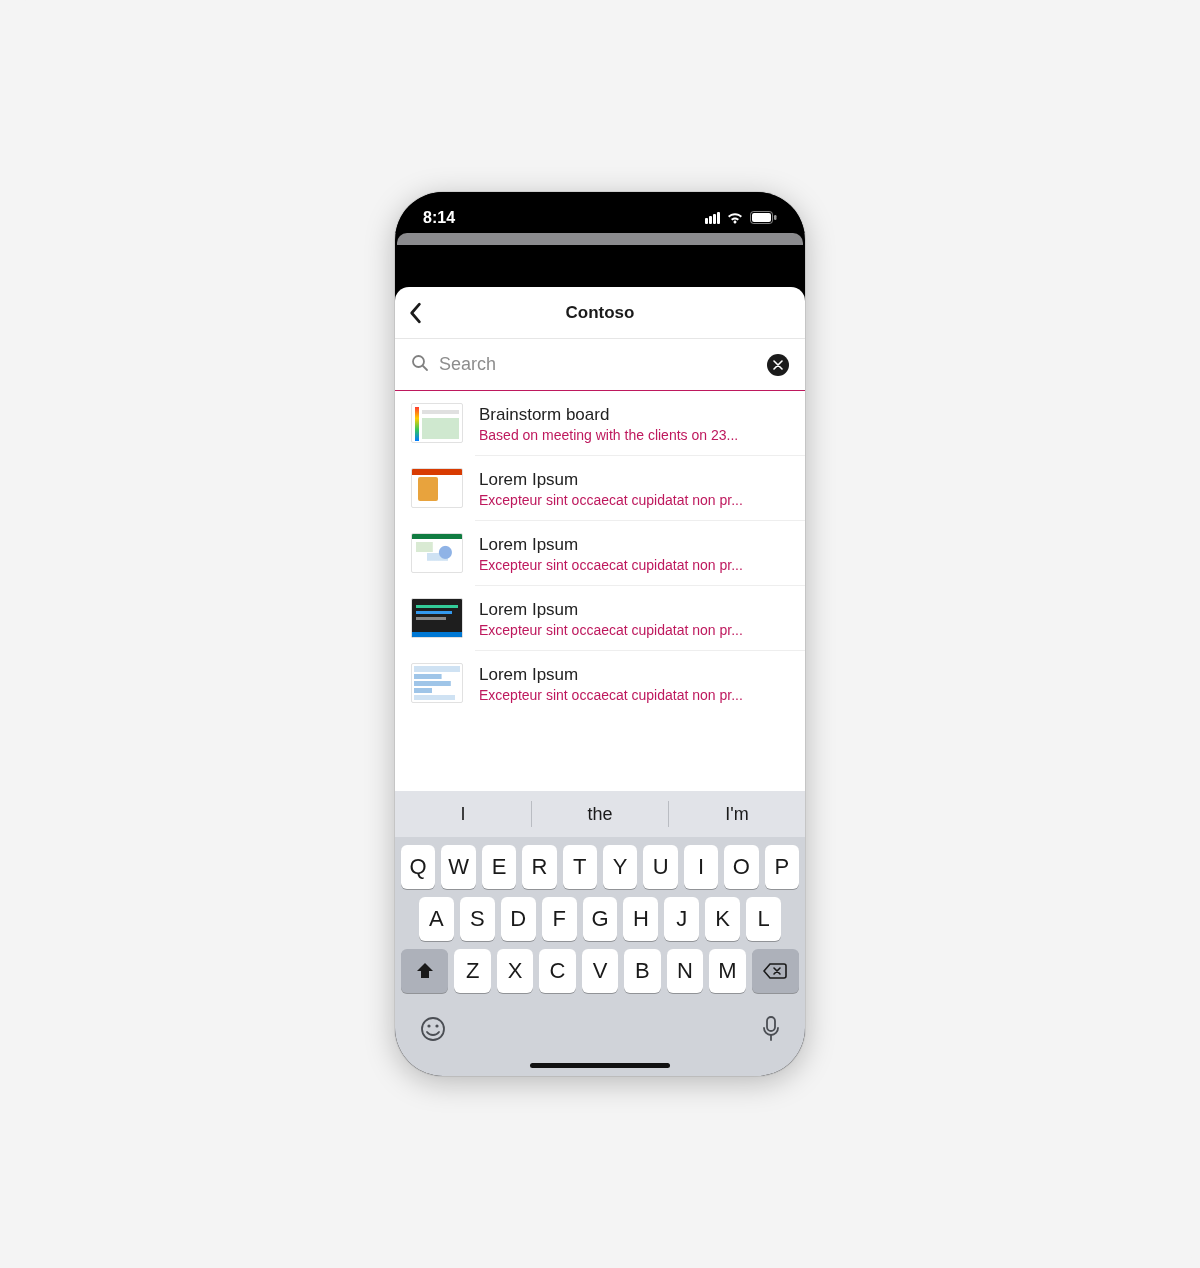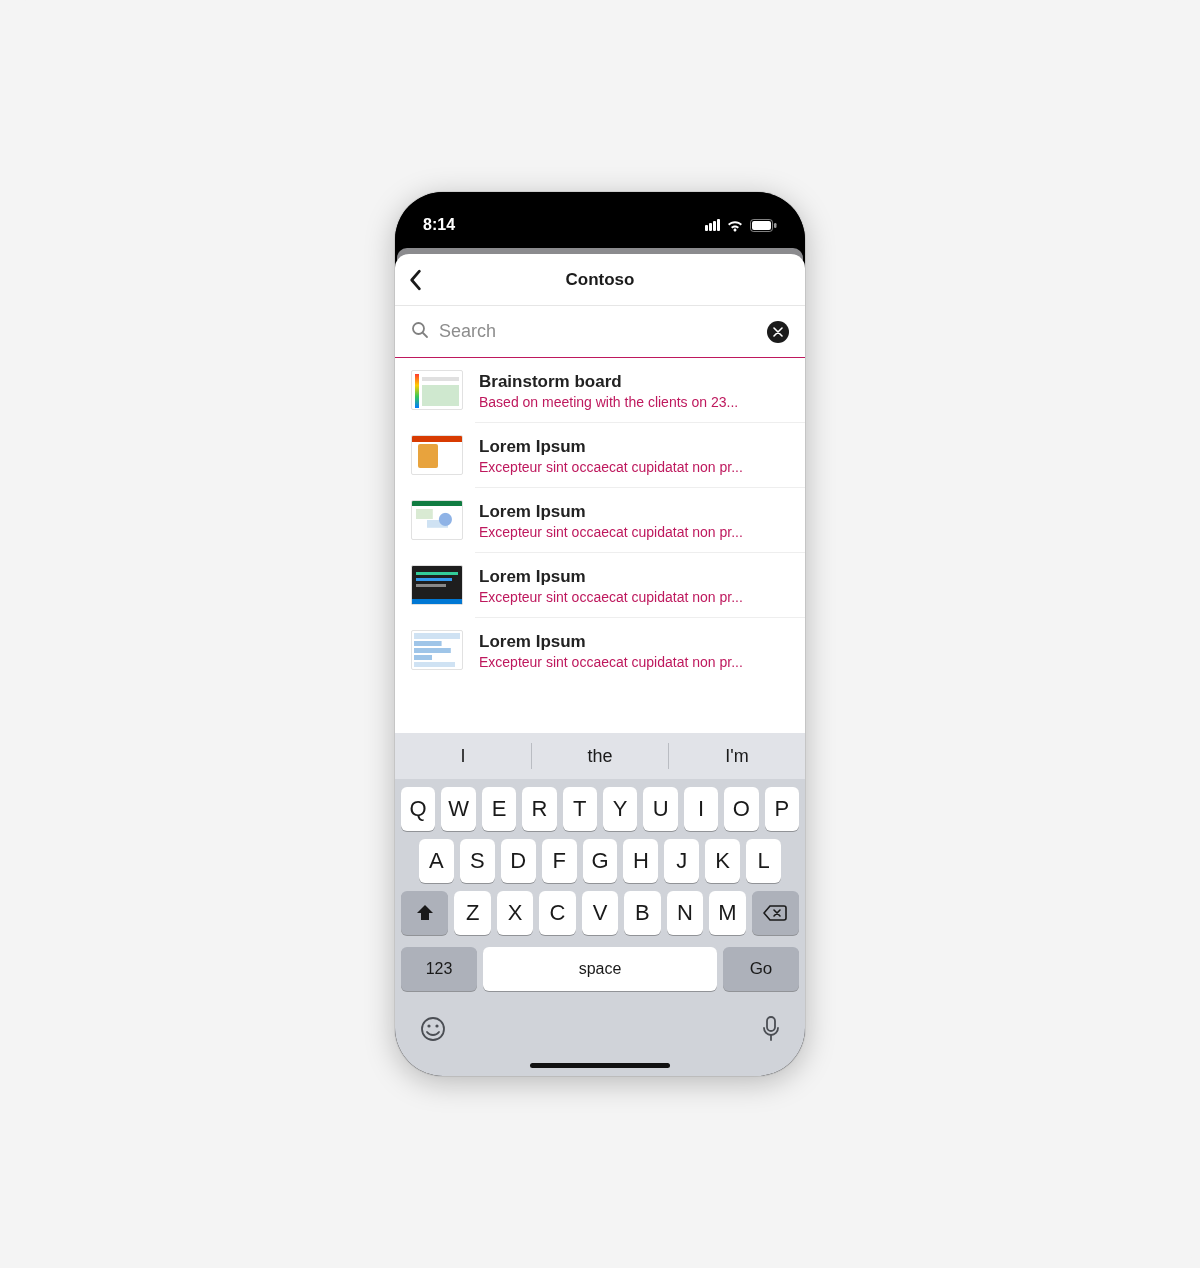--- a/index.html
+++ b/index.html
@@ -27,21 +27,21 @@
     background: #000;
     border-radius: 48px;
     overflow: hidden;
     position: relative;
     box-shadow: 0 0 0 1px rgba(0,0,0,.08), 0 6px 30px rgba(0,0,0,.25);
     display: flex;
     flex-direction: column;
   }
   
   .statusbar {
-    height: 56px;
+    height: 41px;
     background: #000;
     color: #fff;
     display: flex;
     justify-content: space-between;
     align-items: center;
     padding: 10px 28px 0 28px;
     font-size: 16px;
     font-weight: 600;
   }
   .status-right { display: flex; align-items: center; gap: 6px; }
@@ -62,20 +62,21 @@
   .header {
     background: #fff;
     border-top-left-radius: 14px;
     border-top-right-radius: 14px;
     height: 52px;
     display: flex;
     align-items: center;
     justify-content: center;
     position: relative;
     border-bottom: 1px solid #e6e6e6;
+    margin-top: 48px;
   }
   .back {
     position: absolute;
     left: 12px;
     top: 0; bottom:0;
     display:flex;align-items:center;
     width: 40px;
   }
   .title { font-size: 17px; font-weight: 700; color:#1b1b1b;}
   
@@ -111,21 +112,21 @@
     padding:12px 16px;
     align-items:center;
   }
   .list .sep{ border-top:1px solid #eee; margin-left:80px;}
   .thumb {
     width:52px;height:40px;background:#eef;border:1px solid #e1e1e1;
     flex-shrink:0;border-radius:2px;
     position:relative;overflow:hidden;
   }
   .rowtext{ flex:1; padding-top:2px;}
-  .row-title{ font-size:17px;color:#222;font-weight:700; }
+  .row-title{ font-size:17px;color:#222;font-weight:400; }
   .row-sub{ font-size:14px;color:#be185d;margin-top:2px; white-space:nowrap;overflow:hidden;text-overflow:ellipsis;}
   
   .t0{background:#fff;}
   .t0::before{content:"";position:absolute;left:3px;top:3px;width:4px;height:34px;background:linear-gradient(#ff3b30,#ffcc00,#34c759,#007aff);}
   .t0::after{content:"";position:absolute;left:10px;top:6px;right:3px;bottom:3px;
     background:
       linear-gradient(#e0e0e0,#e0e0e0) 0 0/100% 4px no-repeat,
       linear-gradient(#cfe8cf,#cfe8cf) 0 8px/100% 24px no-repeat;}
   .t1{background:#fff;}
   .t1::before{content:"";position:absolute;left:0;top:0;right:0;height:6px;background:#d83b01;}
@@ -334,25 +335,20 @@
         <div class="key">B</div>
         <div class="key">N</div>
         <div class="key">M</div>
         <div class="key mod bksp">
           <svg width="24" height="18" viewBox="0 0 24 18">
               <path d="M7 2 H21 a2 2 0 0 1 2 2 V14 a2 2 0 0 1 -2 2 H7 L1 9 Z" fill="none" stroke="#1a1a1a" stroke-width="1.6"></path>
               <path d="M11 6 L17 12 M17 6 L11 12" stroke="#1a1a1a" stroke-width="1.6" stroke-linecap="round"></path>
             </svg>
         </div>
       </div>
-      <div class="krow fn">
-        <div class="key mod num">123</div>
-        <div class="key space">space</div>
-        <div class="key mod go">Go</div>
-      </div>
       <div class="bottombar">
         <span>
           <svg width="28" height="28" viewBox="0 0 28 28">
               <circle cx="14" cy="14" r="11" fill="none" stroke="#4b4e54" stroke-width="1.8"></circle>
               <circle cx="10" cy="11" r="1.6" fill="#4b4e54"></circle>
               <circle cx="18" cy="11" r="1.6" fill="#4b4e54"></circle>
               <path d="M8 17c1.5 2 4 3 6 3s4.5-1 6-3" fill="none" stroke="#4b4e54" stroke-width="1.8" stroke-linecap="round"></path>
             </svg>
         </span>
         <span>

